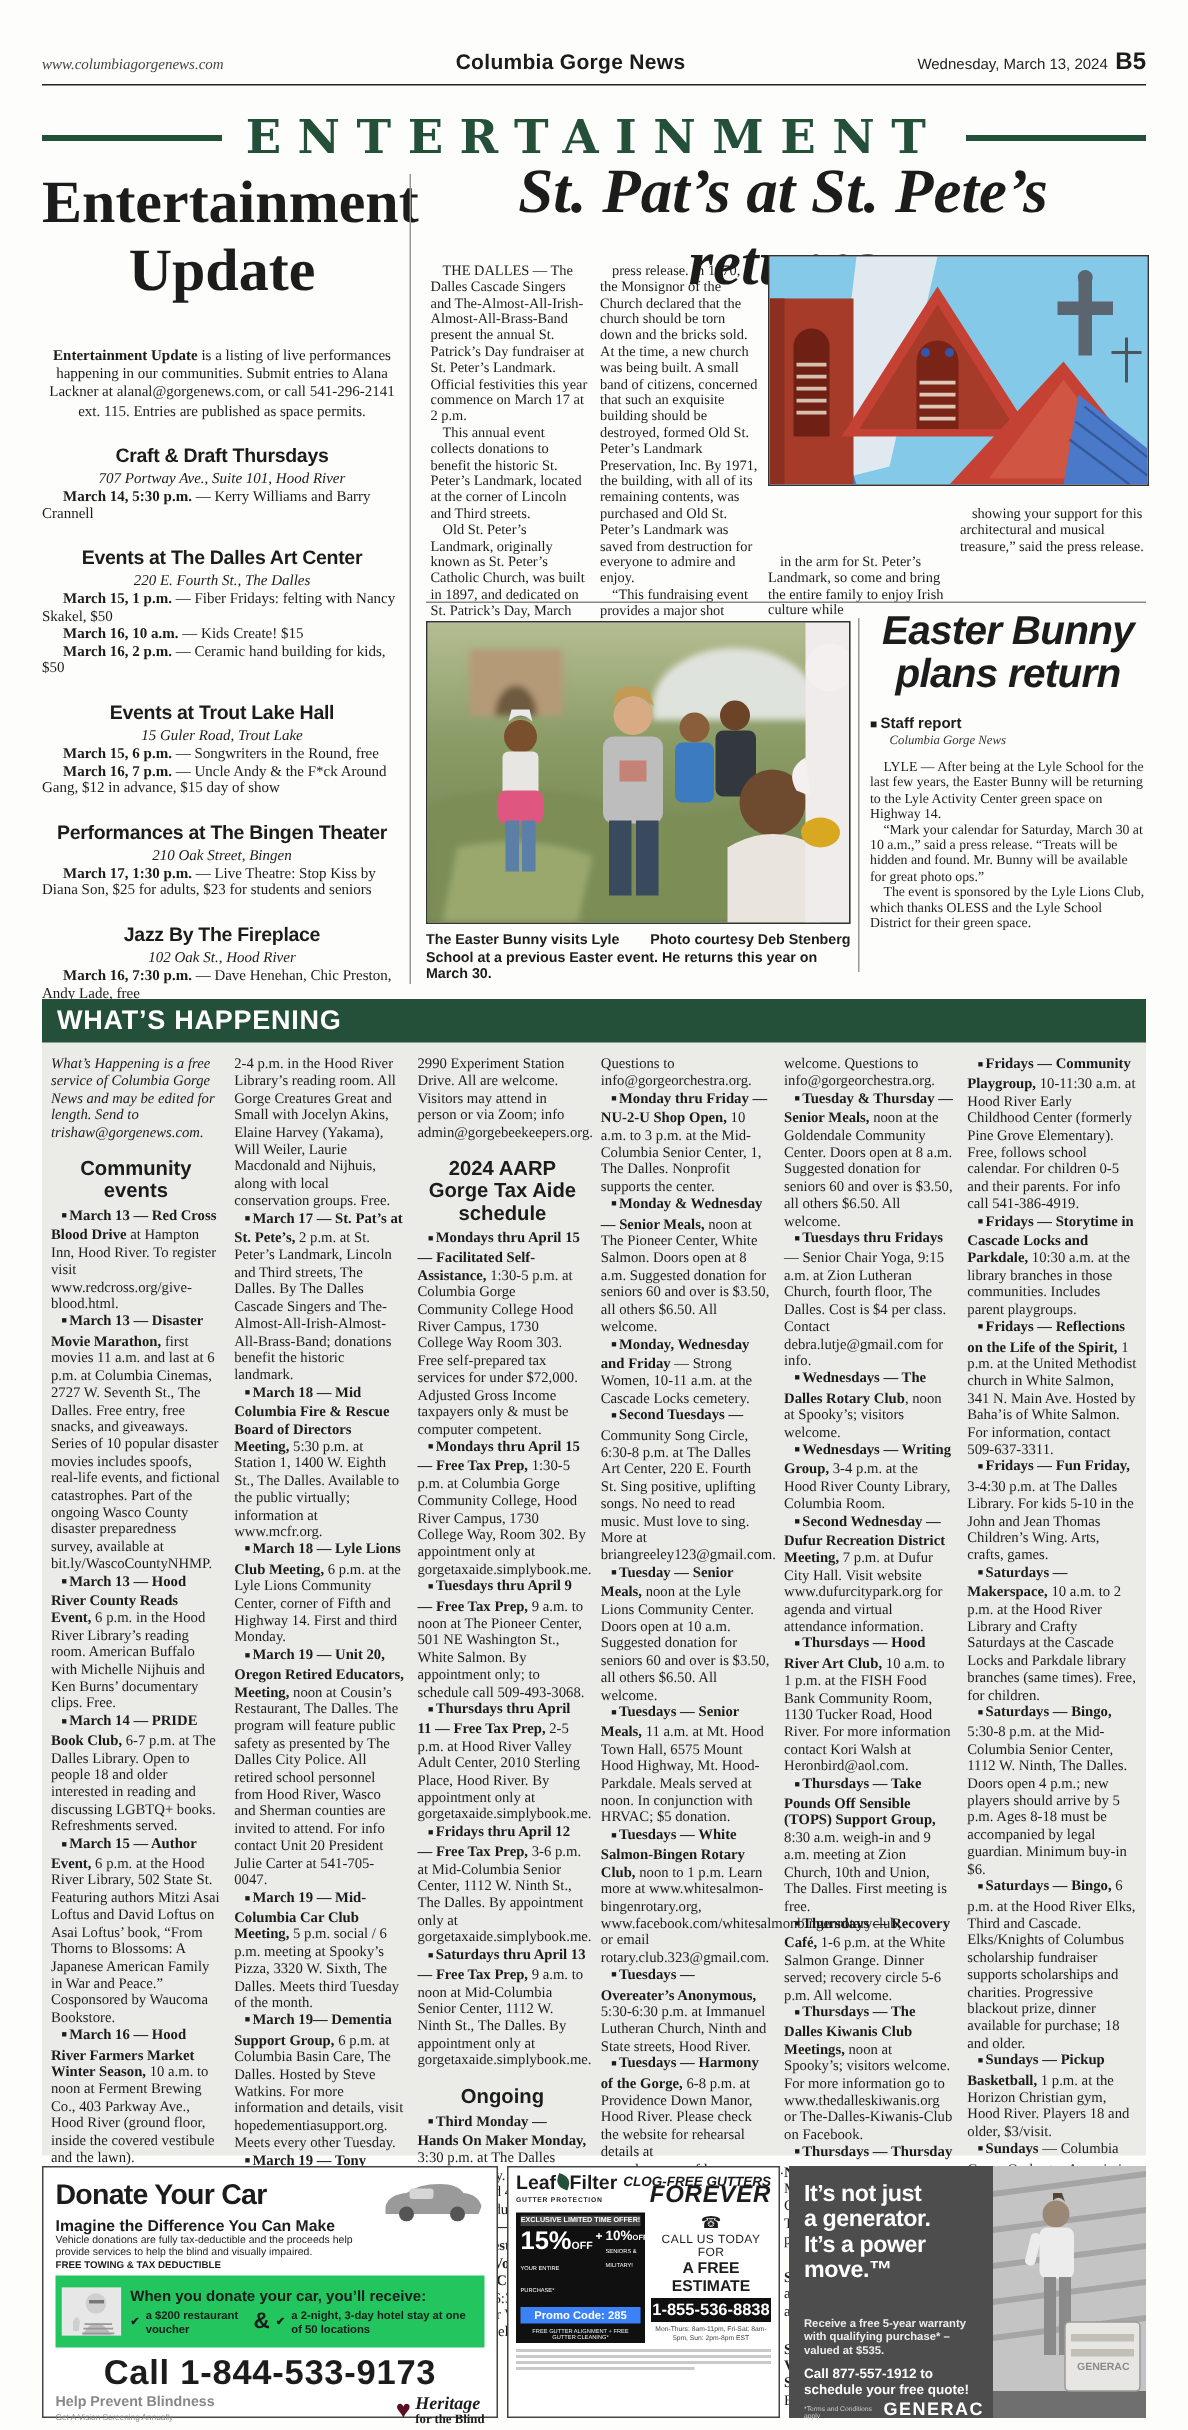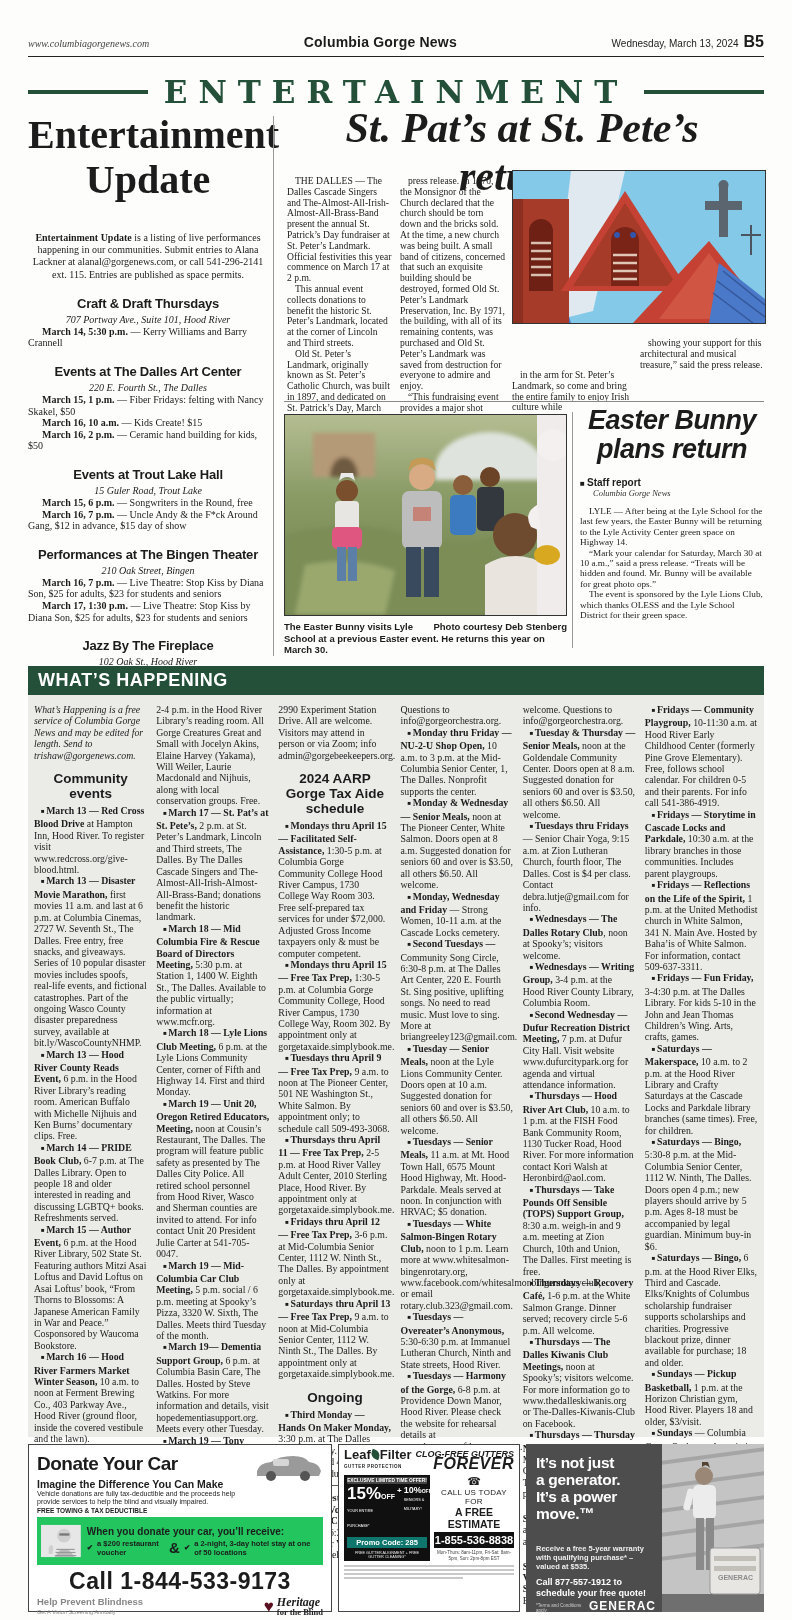--- a/index.html
+++ b/index.html
@@ -94,21 +94,21 @@
   .lf-clog{text-align:right;font-style:italic;font-weight:bold;font-size:9px;line-height:10px;}
   .lf-forever{font-size:16px;letter-spacing:.5px;}
   .lf-mid{display:flex;gap:4px;margin-top:2px;}
   .lf-offer{width:86px;background:#101010;color:#fff;padding:2px 3px;box-sizing:border-box;}
   .lf-banner{background:#444;color:#fff;font-size:4.8px;font-weight:bold;text-align:center;padding:1px 0;}
   .lf-pcts{display:flex;align-items:flex-start;gap:2px;margin-top:2px;}
   .lf-p1{font-size:17px;font-weight:bold;line-height:15px;}
   .lf-p2{font-size:9px;font-weight:bold;line-height:9px;}
   .lf-sub{font-size:3.8px;display:block;font-weight:normal;}
   .lf-plus{font-size:8px;font-weight:bold;}
-  .lf-promo{background:#0f766e;color:#fff;font-size:7.5px;font-weight:bold;text-align:center;margin-top:3px;padding:1px 0;}
+  .lf-promo{background:#3b82f6;color:#fff;font-size:7.5px;font-weight:bold;text-align:center;margin-top:3px;padding:1px 0;}
   .lf-align{font-size:3.8px;text-align:center;margin-top:3px;color:#eee;}
   .lf-call{flex:1;text-align:center;}
   .lf-phone-ic{font-size:11px;}
   .lf-call1{font-size:8px;letter-spacing:.3px;}
   .lf-call2{font-size:10.5px;font-weight:bold;}
   .lf-num{background:#101010;color:#fff;font-size:11px;font-weight:bold;padding:2px 0;margin-top:2px;}
   .lf-hours{font-size:4.5px;color:#444;margin-top:2px;line-height:5.5px;}
   .lf-fine{margin-top:4px;}
   .fp-line{height:2px;background:#c9c9c9;margin-bottom:2px;}
   
@@ -182,21 +182,20 @@
               <p class="eu-event"><b>March 16, 7 p.m.</b><span> — Uncle Andy &amp; the F*ck Around Gang, $12 in advance, $15 day of show</span></p>
             </div>
         </section>
 
         <section class="eu-sec">
           <h2 class="eu-head">Performances at The Bingen Theater</h2>
           <p class="eu-venue">210 Oak Street, Bingen</p>
           <div>
 
 
-              <p class="eu-event"><b>March 16, 7 p.m.</b><span> — Live Theatre: Stop Kiss by Diana Son, $25 for adults, $23 for students and seniors</span></p>
 
               <p class="eu-event"><b>March 17, 1:30 p.m.</b><span> — Live Theatre: Stop Kiss by Diana Son, $25 for adults, $23 for students and seniors</span></p>
             </div>
         </section>
 
         <section class="eu-sec">
           <h2 class="eu-head">Jazz By The Fireplace</h2>
           <p class="eu-venue">102 Oak St., Hood River</p>
           <div>
 

